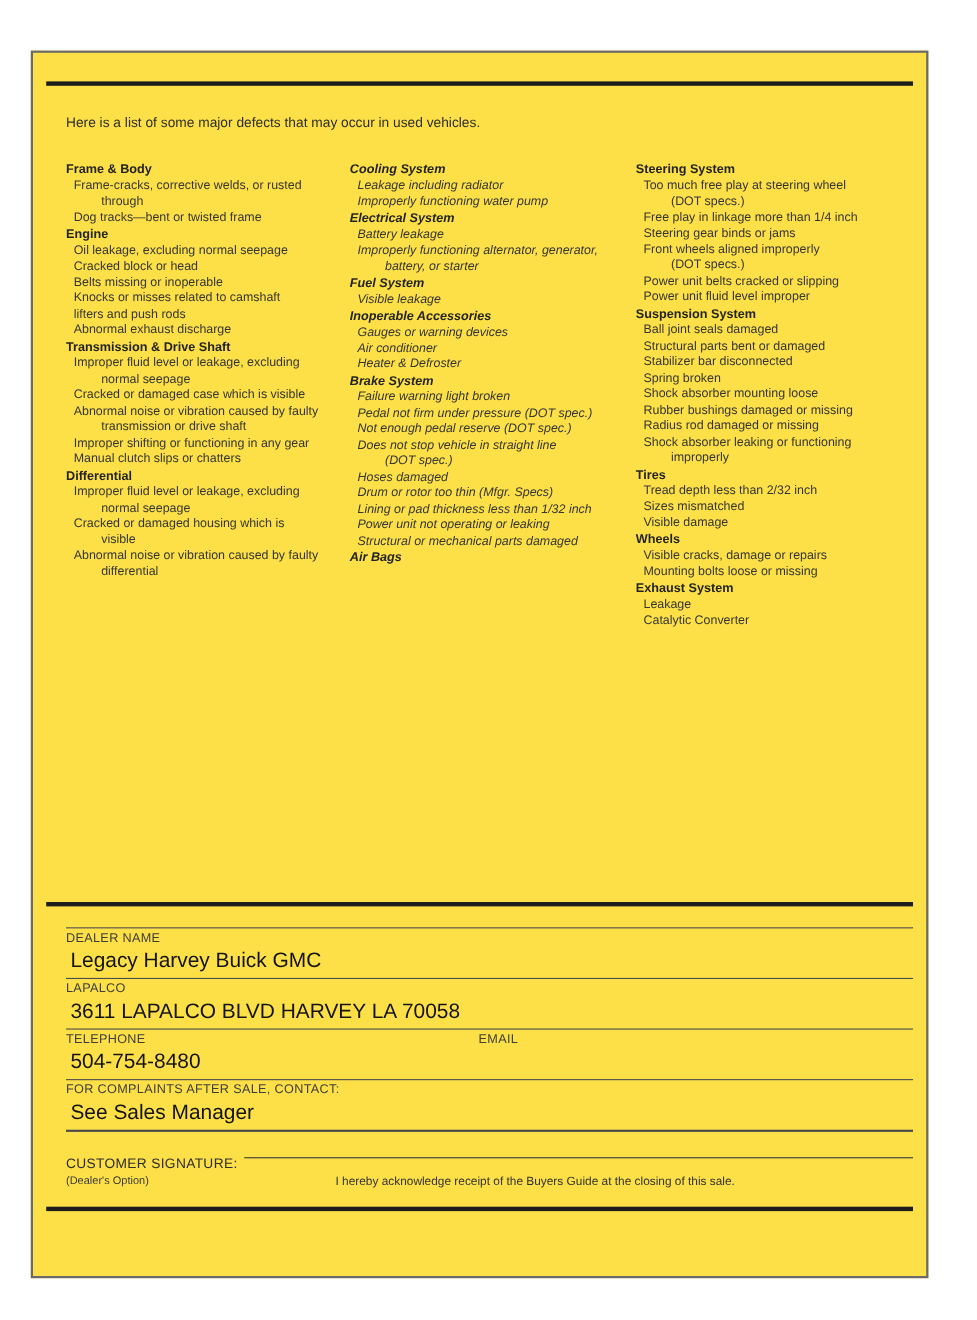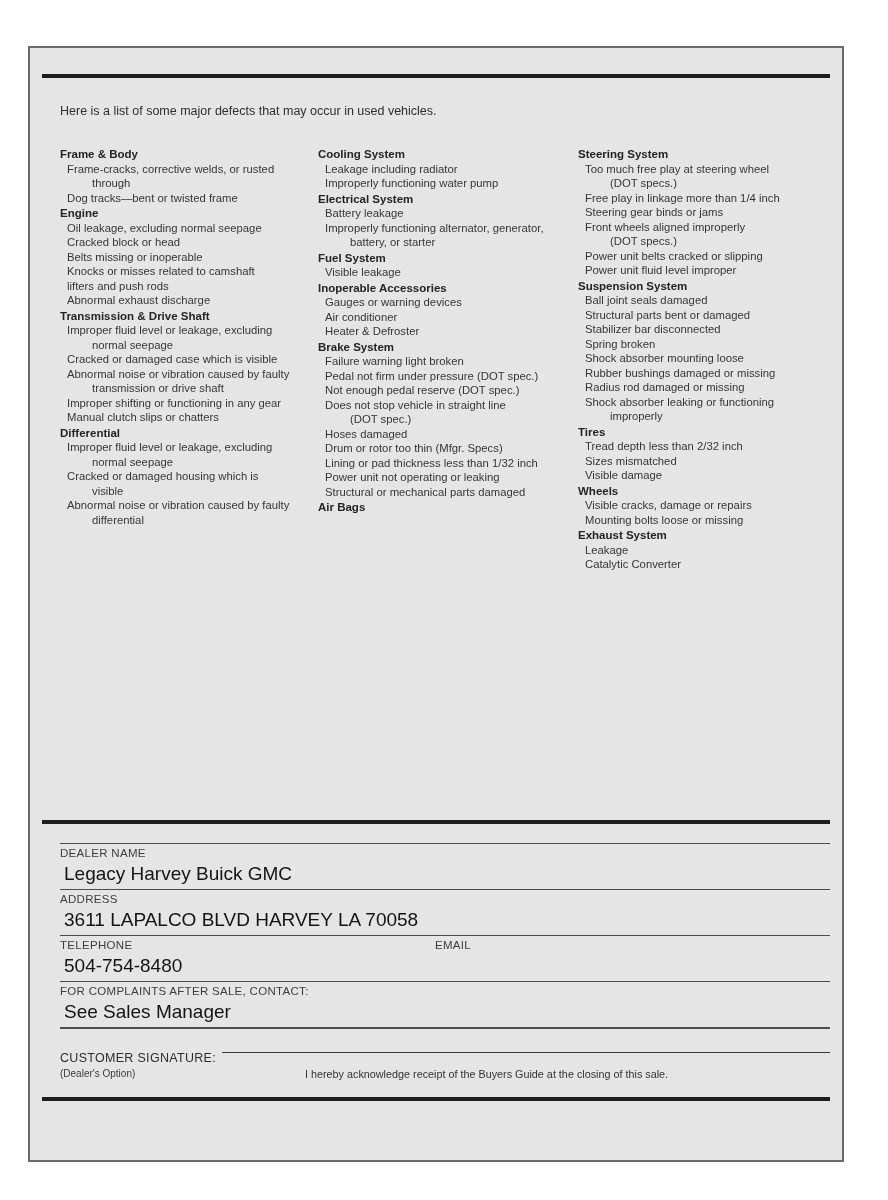--- a/index.html
+++ b/index.html
@@ -7,41 +7,41 @@
     width: 888px; height: 1200px;
     background: #ffffff;
     font-family: "Liberation Sans", sans-serif;
     color: #333;
   }
   .page {
     position: absolute;
     left: 28px; top: 46px;
     width: 816px; height: 1116px;
     border: 2px solid #6a6a6a;
-    background: #e5e5e5;
+    background: #fde047;
   }
   .rule {
     height: 4px;
     background: #1d1d1d;
     margin: 0 12px;
   }
   .rule-top { margin-top: 26px; }
   .intro {
     margin: 26px 12px 0 30px;
     font-size: 12.5px;
     color: #2e2e2e;
   }
   .defects {
     display: flex;
     margin: 28px 0 0 30px;
     height: 674px;
     overflow: hidden;
   }
   .col1 { width: 258px; }
-  .col2 { width: 260px; }
+  .col2 { width: 260px; font-style: italic; }
   .col3 { width: 252px; }
   .sec-title {
     font-weight: bold;
     font-size: 11.5px;
     line-height: 14.5px;
     color: #242424;
     margin-top: 1px;
   }
   .item {
     font-size: 11.3px;
@@ -223,21 +223,21 @@
   <div class="rule"></div>
 
   <div class="dealer">
 
     <div class="field">
       <div class="field-label">DEALER NAME</div>
       <div class="field-value">Legacy Harvey Buick GMC</div>
     </div>
 
     <div class="field">
-      <div class="field-label">ADDRESS</div>
+      <div class="field-label">LAPALCO</div>
       <div class="field-value">3611 LAPALCO BLVD HARVEY LA 70058</div>
     </div>
 
     <div class="field">
       <div class="field-label label-row">
         <span>TELEPHONE</span>
         <span class="label-secondary">EMAIL</span>
       </div>
       <div class="field-value">504-754-8480</div>
     </div>

